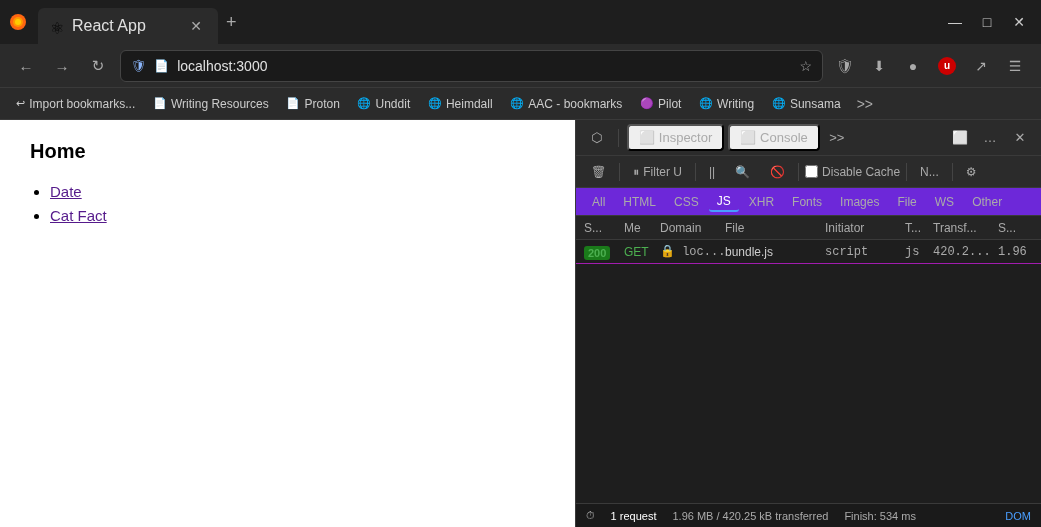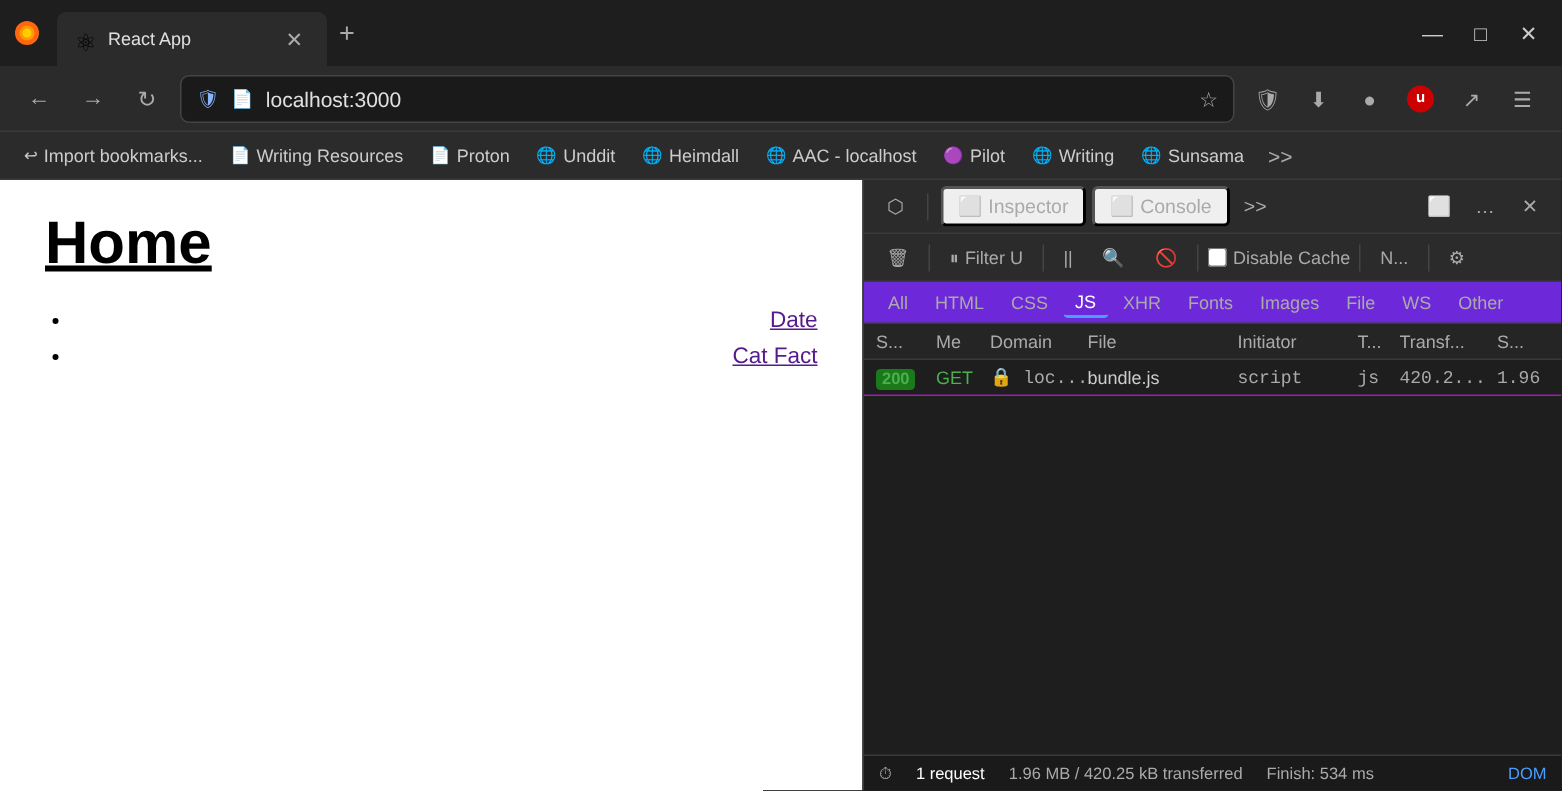--- a/index.html
+++ b/index.html
@@ -8,21 +8,21 @@
     
     .browser-window { width: 1041px; height: 527px; display: flex; flex-direction: column; background: #2b2b2b; }
 
     
     .title-bar { height: 44px; background: #1e1e1e; display: flex; align-items: center; padding: 0 8px; gap: 6px; }
     .firefox-icon { width: 20px; height: 20px; display: flex; align-items: center; justify-content: center; margin-right: 4px; }
     .tab-bar { display: flex; align-items: stretch; flex: 1; }
     .tab { background: #3a3a3a; border-radius: 6px 6px 0 0; padding: 0 12px; display: flex; align-items: center; gap: 8px; min-width: 180px; max-width: 240px; height: 36px; margin-top: 8px; }
     .tab.active { background: #2b2b2b; }
     .tab-favicon { width: 14px; height: 14px; }
-    .tab-title { color: #e0e0e0; font-size: 12px; flex: 1; white-space: nowrap; overflow: hidden; text-overflow: ellipsis; }
+    .tab-title { color: #e0e0e0; font-size: 16px; flex: 1; white-space: nowrap; overflow: hidden; text-overflow: ellipsis; }
     .tab-close { color: #aaa; font-size: 14px; cursor: pointer; padding: 2px 4px; border-radius: 3px; }
     .new-tab-btn { color: #aaa; font-size: 18px; padding: 4px 8px; cursor: pointer; display: flex; align-items: center; }
     .window-controls { display: flex; gap: 4px; margin-left: auto; }
     .win-btn { width: 28px; height: 28px; border-radius: 4px; border: none; background: transparent; color: #ccc; cursor: pointer; display: flex; align-items: center; justify-content: center; font-size: 14px; }
 
     
     .nav-bar { height: 44px; background: #2b2b2b; display: flex; align-items: center; padding: 0 12px; gap: 8px; border-bottom: 1px solid #3a3a3a; }
     .nav-btn { width: 28px; height: 28px; background: transparent; border: none; color: #aaa; cursor: pointer; border-radius: 4px; display: flex; align-items: center; justify-content: center; font-size: 15px; }
     .address-bar { flex: 1; height: 32px; background: #1a1a1a; border: 1px solid #444; border-radius: 6px; display: flex; align-items: center; padding: 0 10px; gap: 8px; }
     .security-icon { color: #8ab4f8; font-size: 12px; }
@@ -35,23 +35,23 @@
     .bookmarks-bar { height: 32px; background: #2b2b2b; display: flex; align-items: center; padding: 0 8px; gap: 2px; border-bottom: 1px solid #3a3a3a; overflow: hidden; }
     .bookmark-item { display: flex; align-items: center; gap: 4px; padding: 3px 8px; border-radius: 4px; cursor: pointer; color: #ccc; font-size: 12px; white-space: nowrap; }
     .bm-icon { font-size: 11px; }
     .bookmarks-more { color: #aaa; padding: 3px 6px; cursor: pointer; font-size: 14px; }
 
     
     .content-area { flex: 1; display: flex; overflow: hidden; }
 
     
     .webpage { width: 607px; background: #fff; overflow-y: auto; padding: 20px 30px; }
-    .page-title { font-size: 40px; font-weight: bold; color: #000; margin-bottom: 20px; text-decoration: underline; }
+    .page-title { font-size: 20px; font-weight: bold; color: #000; margin-bottom: 20px; }
     .page-list { list-style: disc; padding-left: 20px; }
-    .page-list li { margin-bottom: 6px; text-align: right; }
+    .page-list li { margin-bottom: 6px; }
     .page-list a { color: #551a8b; text-decoration: underline; font-size: 15px; }
 
     
     .devtools { flex: 1; background: #1e1e1e; display: flex; flex-direction: column; border-left: 1px solid #3a3a3a; }
     .devtools-toolbar { height: 36px; background: #2b2b2b; display: flex; align-items: center; padding: 0 8px; gap: 4px; border-bottom: 1px solid #3a3a3a; }
     .dt-icon-btn { width: 26px; height: 26px; background: transparent; border: none; color: #aaa; cursor: pointer; border-radius: 3px; display: flex; align-items: center; justify-content: center; font-size: 13px; }
     .dt-tab { padding: 4px 10px; color: #aaa; font-size: 13px; cursor: pointer; border-radius: 4px; }
     .dt-tab.active { color: #fff; background: transparent; }
     .dt-controls { margin-left: auto; display: flex; gap: 4px; }
     .dt-ctrl-btn { width: 26px; height: 26px; background: transparent; border: none; color: #aaa; cursor: pointer; border-radius: 3px; display: flex; align-items: center; justify-content: center; font-size: 13px; }
@@ -159,21 +159,21 @@
     <div class="bookmark-item">
       <span class="bm-icon">🌐</span>
       <span>Unddit</span>
     </div>
     <div class="bookmark-item">
       <span class="bm-icon">🌐</span>
       <span>Heimdall</span>
     </div>
     <div class="bookmark-item">
       <span class="bm-icon">🌐</span>
-      <span>AAC - localhost</span>
+      <span>AAC - bookmarks</span>
     </div>
     <div class="bookmark-item">
       <span class="bm-icon">🟣</span>
       <span>Pilot</span>
     </div>
     <div class="bookmark-item">
       <span class="bm-icon">🌐</span>
       <span>Writing</span>
     </div>
     <div class="bookmark-item">

